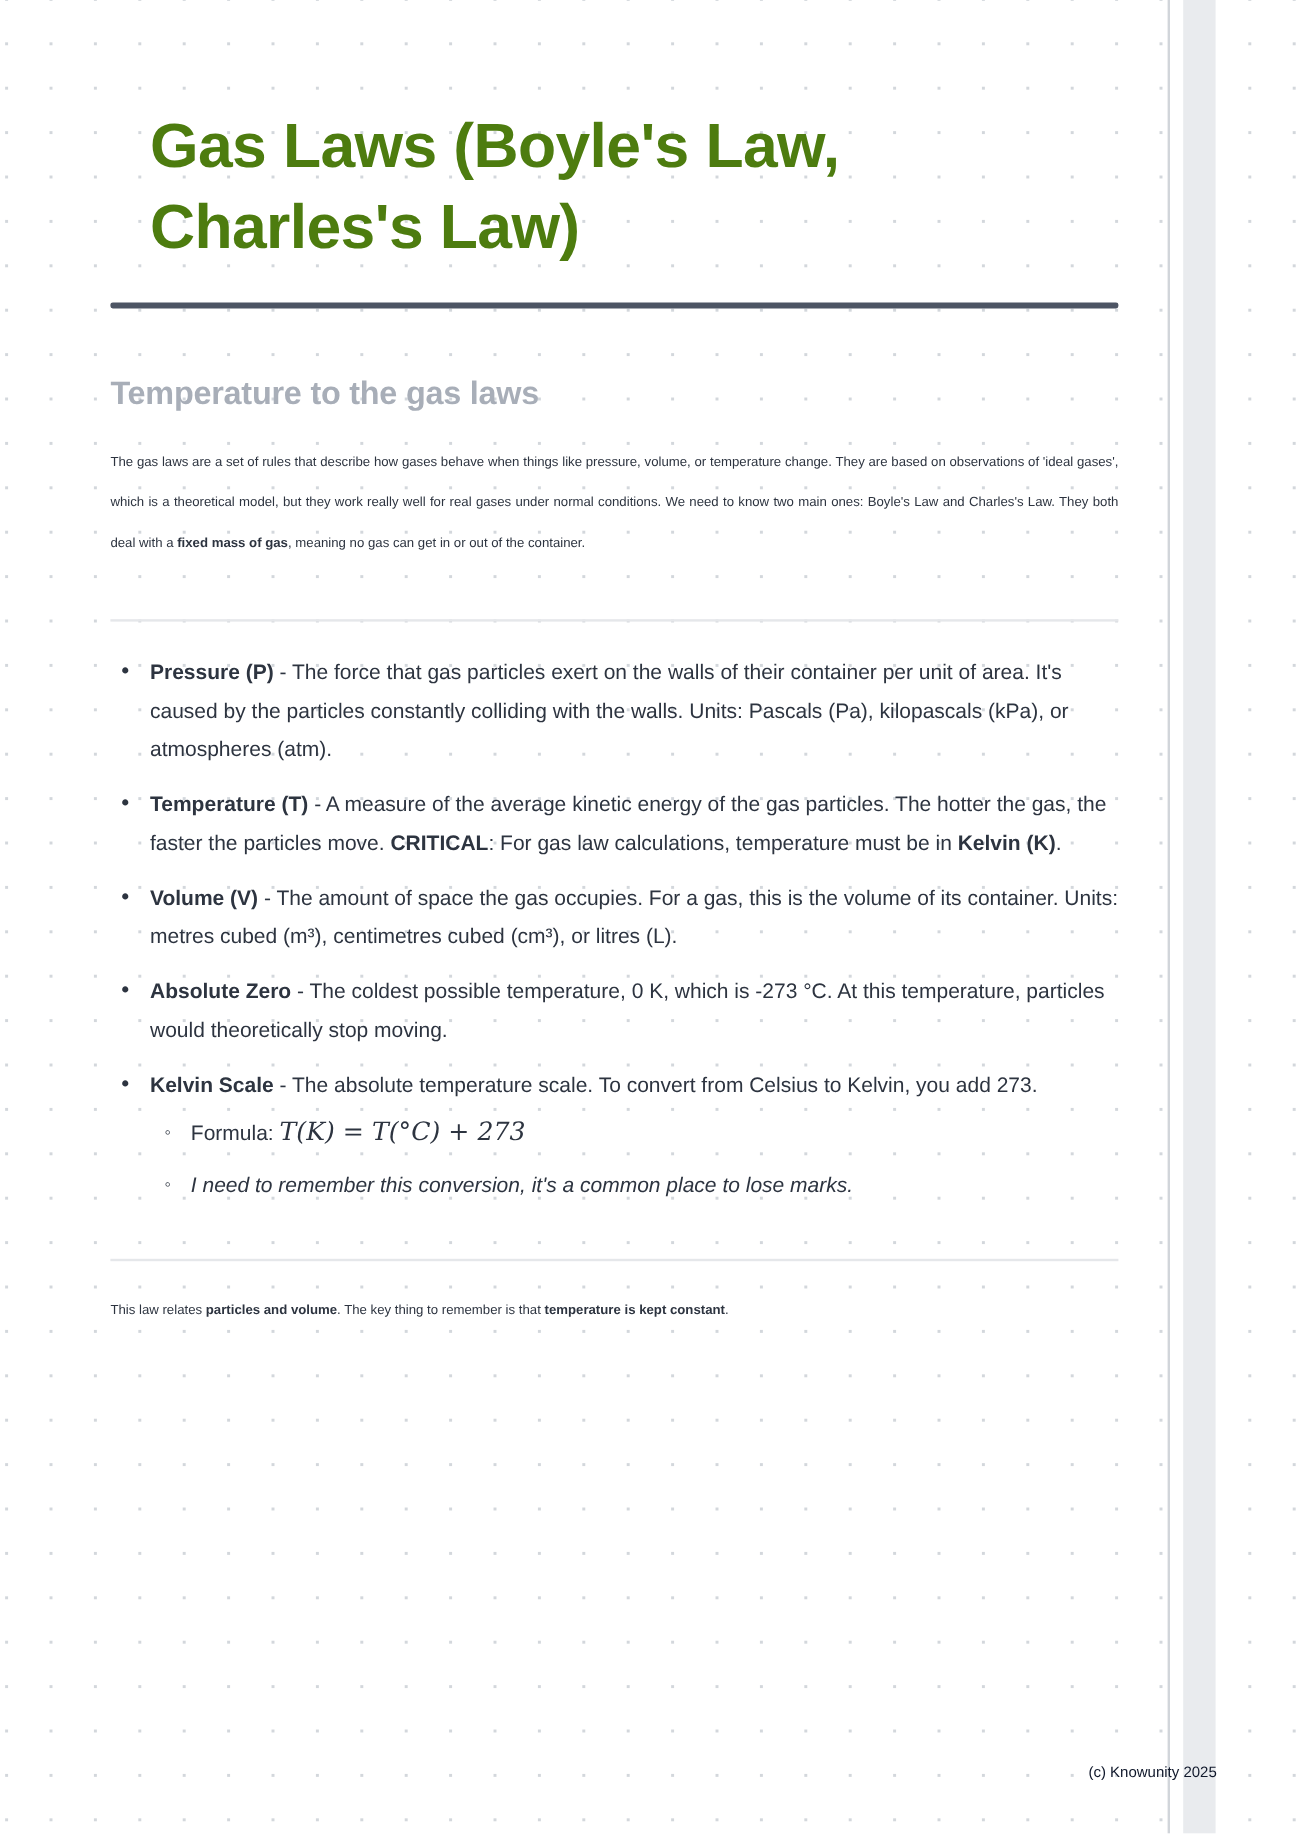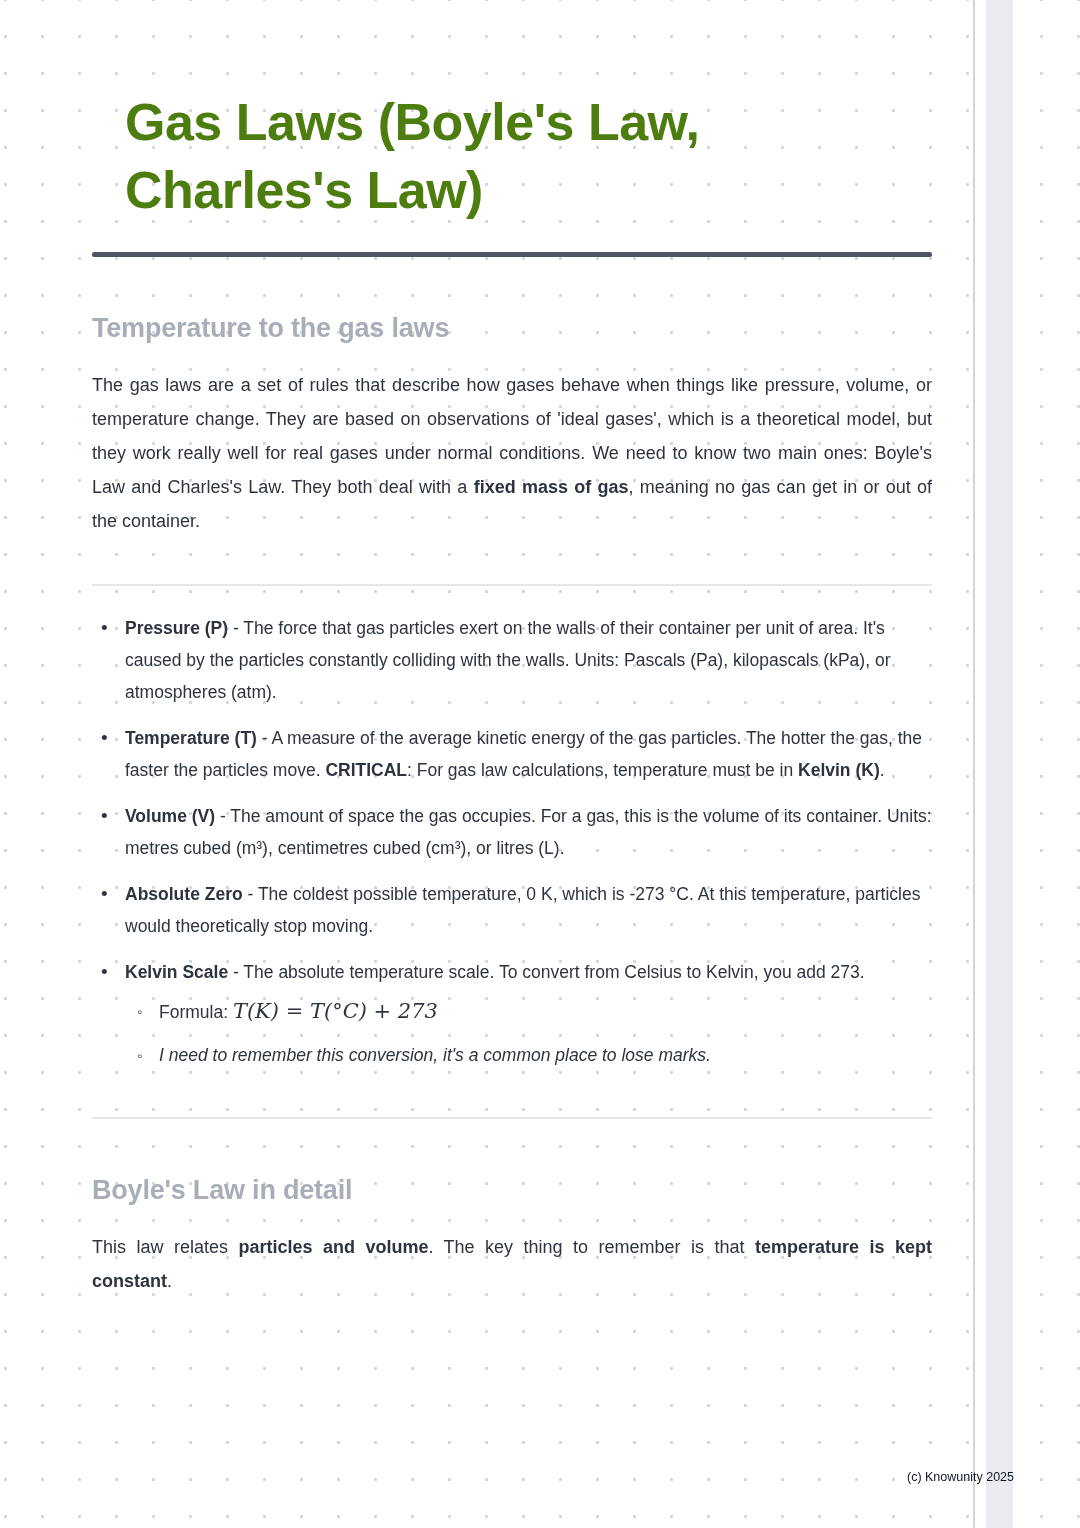--- a/index.html
+++ b/index.html
@@ -49,21 +49,21 @@
   h2.section-heading {
     margin-top: 56px;
     font-size: 27px;
     font-weight: 700;
     letter-spacing: -0.2px;
     color: #a8aeb8;
   }
 
   p.body-text {
     margin-top: 24px;
-    font-size: 18px;
+    font-size: 11px;
     line-height: 34px;
     text-align: justify;
     color: #2d3440;
   }
 
   .divider {
     margin-top: 46px;
     width: 100%;
     height: 2px;
     background: #e5e7ea;
@@ -176,21 +176,20 @@
           <li class="sub-item"><span>Formula: </span><span class="seg-m">T(K) = T(°C) + 273</span></li>
           <li class="sub-item"><span class="seg-i">I need to remember this conversion, it's a common place to lose marks.</span></li>
         </ul>
       </li>
     </ul>
   </section>
 
   <div class="divider"></div>
 
   <section>
-    <h2 class="section-heading">Boyle's Law in detail</h2>
     <p class="body-text"><span>This law relates </span><span class="seg-b">particles and volume</span><span>. The key thing to remember is that </span><span class="seg-b">temperature is kept constant</span><span>.</span></p>
   </section>
 
 </div>
 
 <div class="edge-line"></div>
 <div class="scroll-track"></div>
 <div class="footer">(c) Knowunity 2025</div>
 
 </body></html>

